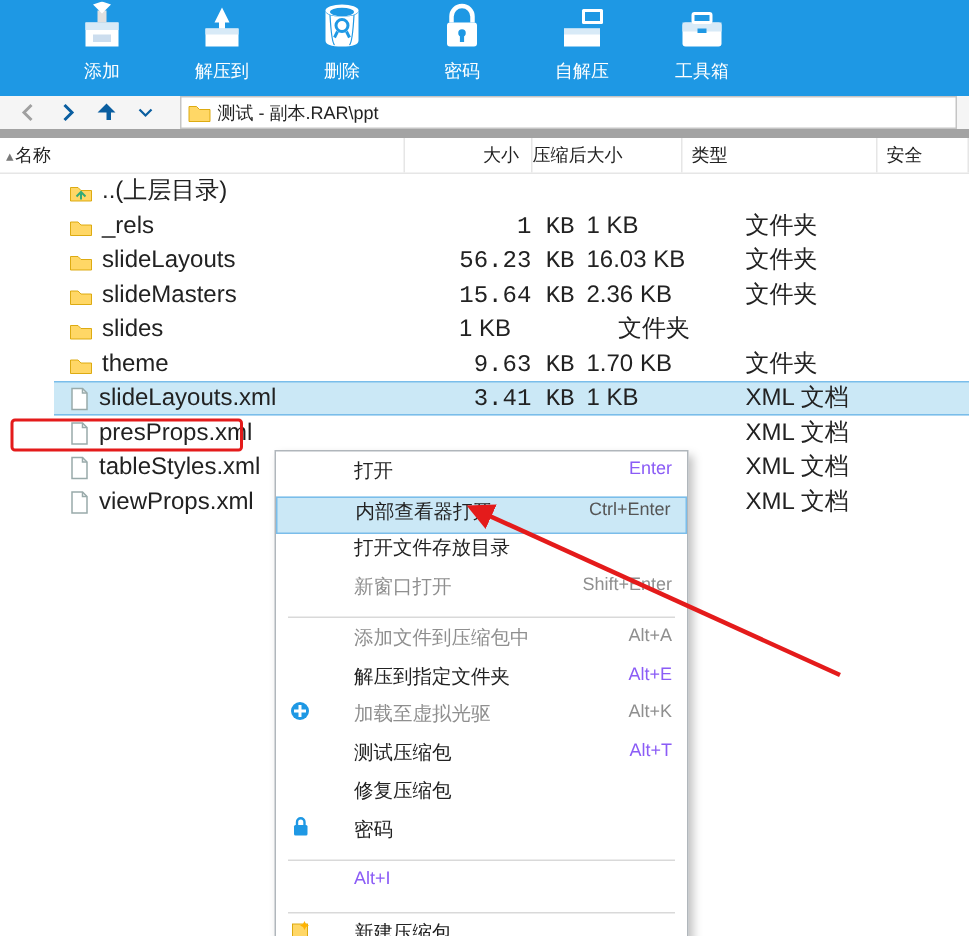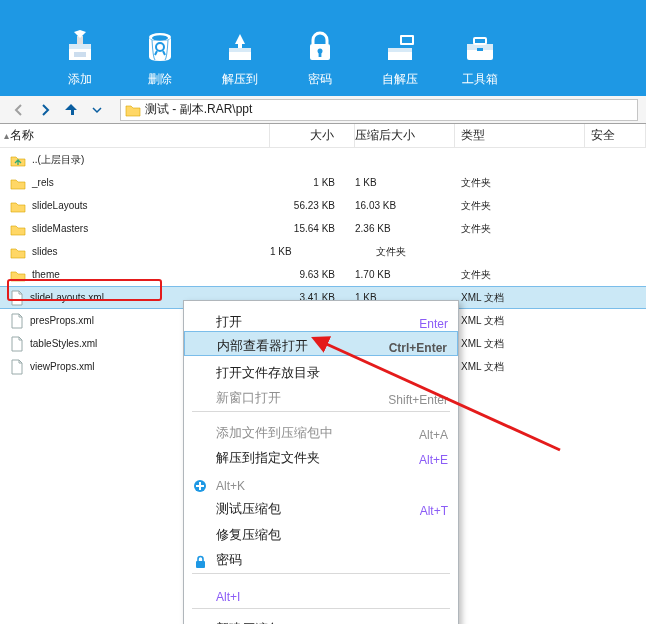--- a/index.html
+++ b/index.html
@@ -1,44 +1,44 @@
 <!DOCTYPE html>
 <html><head>
 <meta charset="utf-8">
 <style>
   * { margin: 0; padding: 0; box-sizing: border-box; }
   html, body { width: 646px; height: 624px; overflow: hidden; font-family: "Microsoft YaHei", sans-serif; font-size: 12px; background: #fff; }
 
   
   .toolbar {
     display: flex;
-    height: 96px;
+    height: 64px;
     background: #1e98e4;
     color: #fff;
-    padding: 8px 8px 8px 40px;
+    padding: 8px 8px 8px 28px;
     text-align: right;
   }
   .tool-btn {
     display: flex;
     flex-direction: column;
     align-items: center;
     justify-content: flex-end;
     width: 80px;
     cursor: pointer;
   }
   .tool-btn .icon-wrap { height: 40px; display:flex; align-items:center; justify-content:center; }
   .tool-btn .label { font-size: 12px; margin-top: 4px; }
 
   
   .navbar {
     display: flex;
     align-items: center;
     height: 28px;
     background: #f5f5f5;
-    border-bottom: 1px solid #a3a3a3;
+    border-bottom: 6px solid #a3a3a3;
     padding-left: 8px;
     gap: 4px;
   }
   .navbtn {
     display:flex; align-items:center; justify-content:center;
     width: 22px; height: 20px;
     color: #0a5ea0;
     cursor:pointer;
   }
   .navbtn.disabled { color: #a0a0a0; }
@@ -59,34 +59,35 @@
     border-bottom: 1px solid #e6e6e6;
     font-size: 12px;
     color:#222;
   }
   .cols .col, .row .cell {
     display:flex; align-items:center;
     border-right: 1px solid #e6e6e6;
   }
   .cols .col { position:relative; }
   .col-name, .cell-name { width: 270px; padding-left: 10px; }
-  .col-size, .cell-size { width: 85px; justify-content:flex-end; padding-right:20px; }
+  .col-size, .cell-size { width: 85px; justify-content:flex-end; padding-right:8px;font-family:Liberation Mono, monospace; }
   .col-comp, .cell-comp { width: 100px; padding-right:5px; }
   .col-type, .cell-type { width: 130px; padding-left: 6px; }
   .col-safe { flex:1; padding-left:6px; }
   .cols .sort-arrow { position:absolute; left:4px; color:#7a7a7a; font-size:10px; }
 
   
   .rows { }
   .row {
     display:flex;
     height: 23px;
-    font-size: 10px;
+    font-size: 16px;
     color:#222;
     white-space: nowrap;
+    margin-left: 36px;
   }
   .row.selected {
     background:#cbe8f6;
     border-top:1px solid #7abdea;
     border-bottom:1px solid #7abdea;
     height:23px;
   }
   .row .cell { border-right: none; }
   .cell-name { display:flex; align-items:center; gap:6px; }
   .cell-type { border-right: none; }
@@ -111,38 +112,39 @@
     left: 183px;
     top: 300px;
     width: 276px;
     background:#fff;
     border:1px solid #b0b6bb;
     box-shadow: 3px 3px 6px rgba(0,0,0,0.25);
     padding: 4px 0;
   }
   .ctxitem {
     display:flex;
-    align-items:flex-end;
+    align-items:flex-start;
     height: 25.5px;
     padding: 0 10px 0 6px;
     font-size: 13px;
     color:#222;
     position:relative;
     cursor:pointer;
+    gap:20px;
   }
   .ctxitem.hover {
     background:#cbe8f6;
     border:1px solid #7abdea;
     height: 25.5px;
   }
   .ctxitem.disabled { color:#8f8f8f; }
   .ctxitem .mi { width: 20px; display:flex; align-items:center; justify-content:center; margin-right:6px; color:#1e98e4; }
   .ctxitem .mtext { flex:1; }
   .ctxitem .mshort { color:#8b5cf6; font-size:12px; }
-  .ctxitem.hover .mshort { color:#555;font-weight:bold; }
+  .ctxitem.hover .mshort { color:#555; }
   .ctxitem.disabled .mshort { color:#8f8f8f; }
   .ctxsep {
     height:1px;
     margin: 4px 8px;
     background:#d9d9d9;
   }
 
   
   .arrow-annot {
     position:absolute;
@@ -160,44 +162,44 @@
           <path d="M8 14 h22 v5 h-22 z" fill="#d8eaf7"></path>
           <path d="M16 6 h6 v8 h-6 z" fill="#e0e0e0"></path>
           <path d="M13 2 l6 -2 l6 2 l-6 6 z" fill="#fff"></path>
           <rect x="13" y="22" width="12" height="5" fill="#cde"></rect>
         </svg>
     </div>
     <span class="label">添加</span>
   </div>
   <div class="tool-btn">
     <div class="icon-wrap">
+      <svg width="38" height="34">
+          <path d="M8 18 h22 v12 h-22 z" fill="#fff"></path>
+          <path d="M8 18 h22 v4 h-22 z" fill="#d8eaf7"></path>
+          <path d="M14 14 h10 l-5 -10 z" fill="#fff"></path>
+          <rect x="17" y="10" width="4" height="8" fill="#fff"></rect>
+        </svg>
+    </div>
+    <span class="label">解压到</span>
+  </div>
+  <div class="tool-btn">
+    <div class="icon-wrap">
       <svg width="34" height="36">
           <ellipse cx="17" cy="8" rx="11" ry="4" fill="#fff"></ellipse>
           <path d="M6 8 q0 4 11 4 q11 0 11 -4 v20 q0 4 -11 4 q-11 0 -11 -4 z" fill="#fff"></path>
           <ellipse cx="17" cy="9" rx="8" ry="2.8" fill="#1e98e4"></ellipse>
           <path d="M9 11 q1 18 3 20 M25 11 q-1 18 -3 20" stroke="#1e98e4" stroke-width="0.8" fill="none"></path>
           <path d="M13 18 a4 4 0 1 1 8 0 a4 4 0 1 1 -8 0" fill="none" stroke="#1e98e4" stroke-width="2"></path>
           <path d="M14 22 l-2 4 M20 22 l2 4" stroke="#1e98e4" stroke-width="2"></path>
         </svg>
     </div>
     <span class="label">删除</span>
   </div>
   <div class="tool-btn">
     <div class="icon-wrap">
-      <svg width="38" height="34">
-          <path d="M8 18 h22 v12 h-22 z" fill="#fff"></path>
-          <path d="M8 18 h22 v4 h-22 z" fill="#d8eaf7"></path>
-          <path d="M14 14 h10 l-5 -10 z" fill="#fff"></path>
-          <rect x="17" y="10" width="4" height="8" fill="#fff"></rect>
-        </svg>
-    </div>
-    <span class="label">解压到</span>
-  </div>
-  <div class="tool-btn">
-    <div class="icon-wrap">
       <svg width="32" height="34">
           <rect x="6" y="14" width="20" height="16" rx="2" fill="#fff"></rect>
           <path d="M9 14 v-4 a7 7 0 0 1 14 0 v4" fill="none" stroke="#fff" stroke-width="3"></path>
           <circle cx="16" cy="21" r="2.5" fill="#1e98e4"></circle>
           <rect x="14.6" y="22" width="2.8" height="5" fill="#1e98e4"></rect>
         </svg>
     </div>
     <span class="label">密码</span>
   </div>
   <div class="tool-btn">
@@ -503,20 +505,21 @@
       <span class="mtext">解压到指定文件夹</span>
       <span class="mshort">Alt+E</span>
     </div>
     <div class="ctxitem disabled">
       <span class="mi">
         <svg width="14" height="14">
           <circle cx="7" cy="7" r="6" fill="#1e98e4"></circle>
           <path d="M7 3 v8 M3 7 h8" stroke="#fff" stroke-width="2"></path>
         </svg>
       </span>
+      <span class="mtext">加载至虚拟光驱</span>
       <span class="mshort">Alt+K</span>
     </div>
     <div class="ctxitem">
       <span class="mi"></span>
       <span class="mtext">测试压缩包</span>
       <span class="mshort">Alt+T</span>
     </div>
     <div class="ctxitem">
       <span class="mi"></span>
       <span class="mtext">修复压缩包</span>

